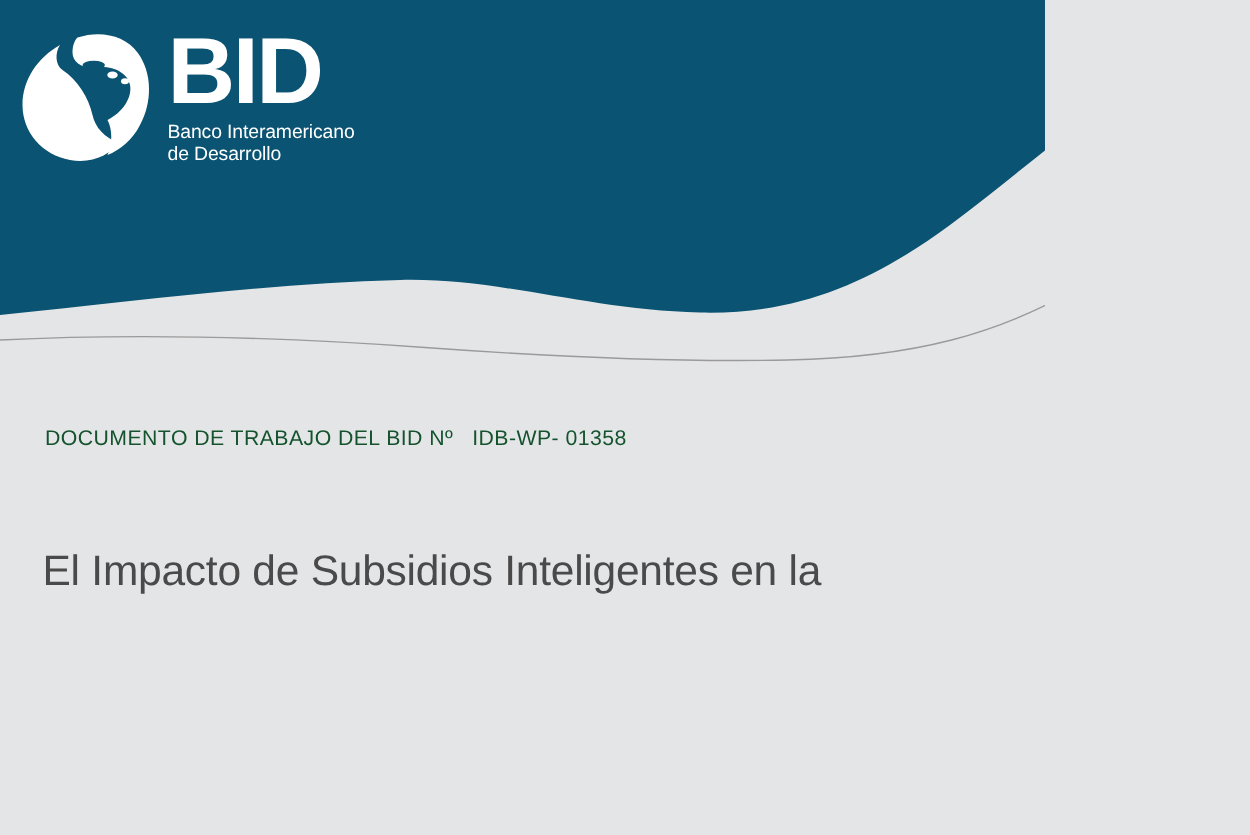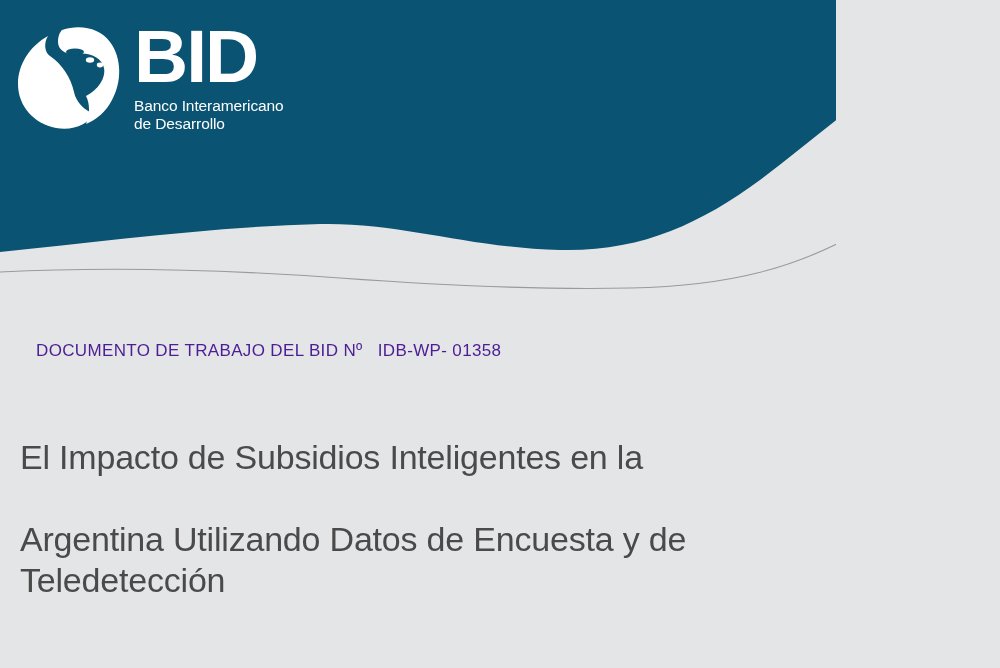--- a/index.html
+++ b/index.html
@@ -81,29 +81,29 @@
   }
 
   
   .doc-number {
     position: absolute;
     top: 341px;
     left: 36px;
     font-family: "Liberation Sans", sans-serif;
     font-size: 17px;
     letter-spacing: 0.35px;
-    color: #4c1d95;
+    color: #14532d;
     white-space: pre;
   }
 
   
   .doc-title {
     position: absolute;
     top: 437px;
-    left: 20px;
+    left: 34px;
     width: 880px;
     font-family: "Liberation Sans", sans-serif;
     font-size: 34px;
     font-weight: normal;
     line-height: 41px;
     letter-spacing: -0.2px;
     color: #4a4a4a;
     margin: 0;
   }
 </style>
@@ -161,17 +161,16 @@
       <div class="logo-tagline">Banco Interamericano
 de Desarrollo</div>
     </div>
   </div>
 
   <div class="doc-number">DOCUMENTO DE TRABAJO DEL BID Nº   IDB-WP- 01358</div>
 
   <h1 class="doc-title">
     <span>El Impacto de Subsidios Inteligentes en la</span><br>
     <br>
-    <span>Argentina Utilizando Datos de Encuesta y de</span><br>
-    <span>Teledetección</span>
+    <br>
   </h1>
 
 </div>
 
 </body></html>

